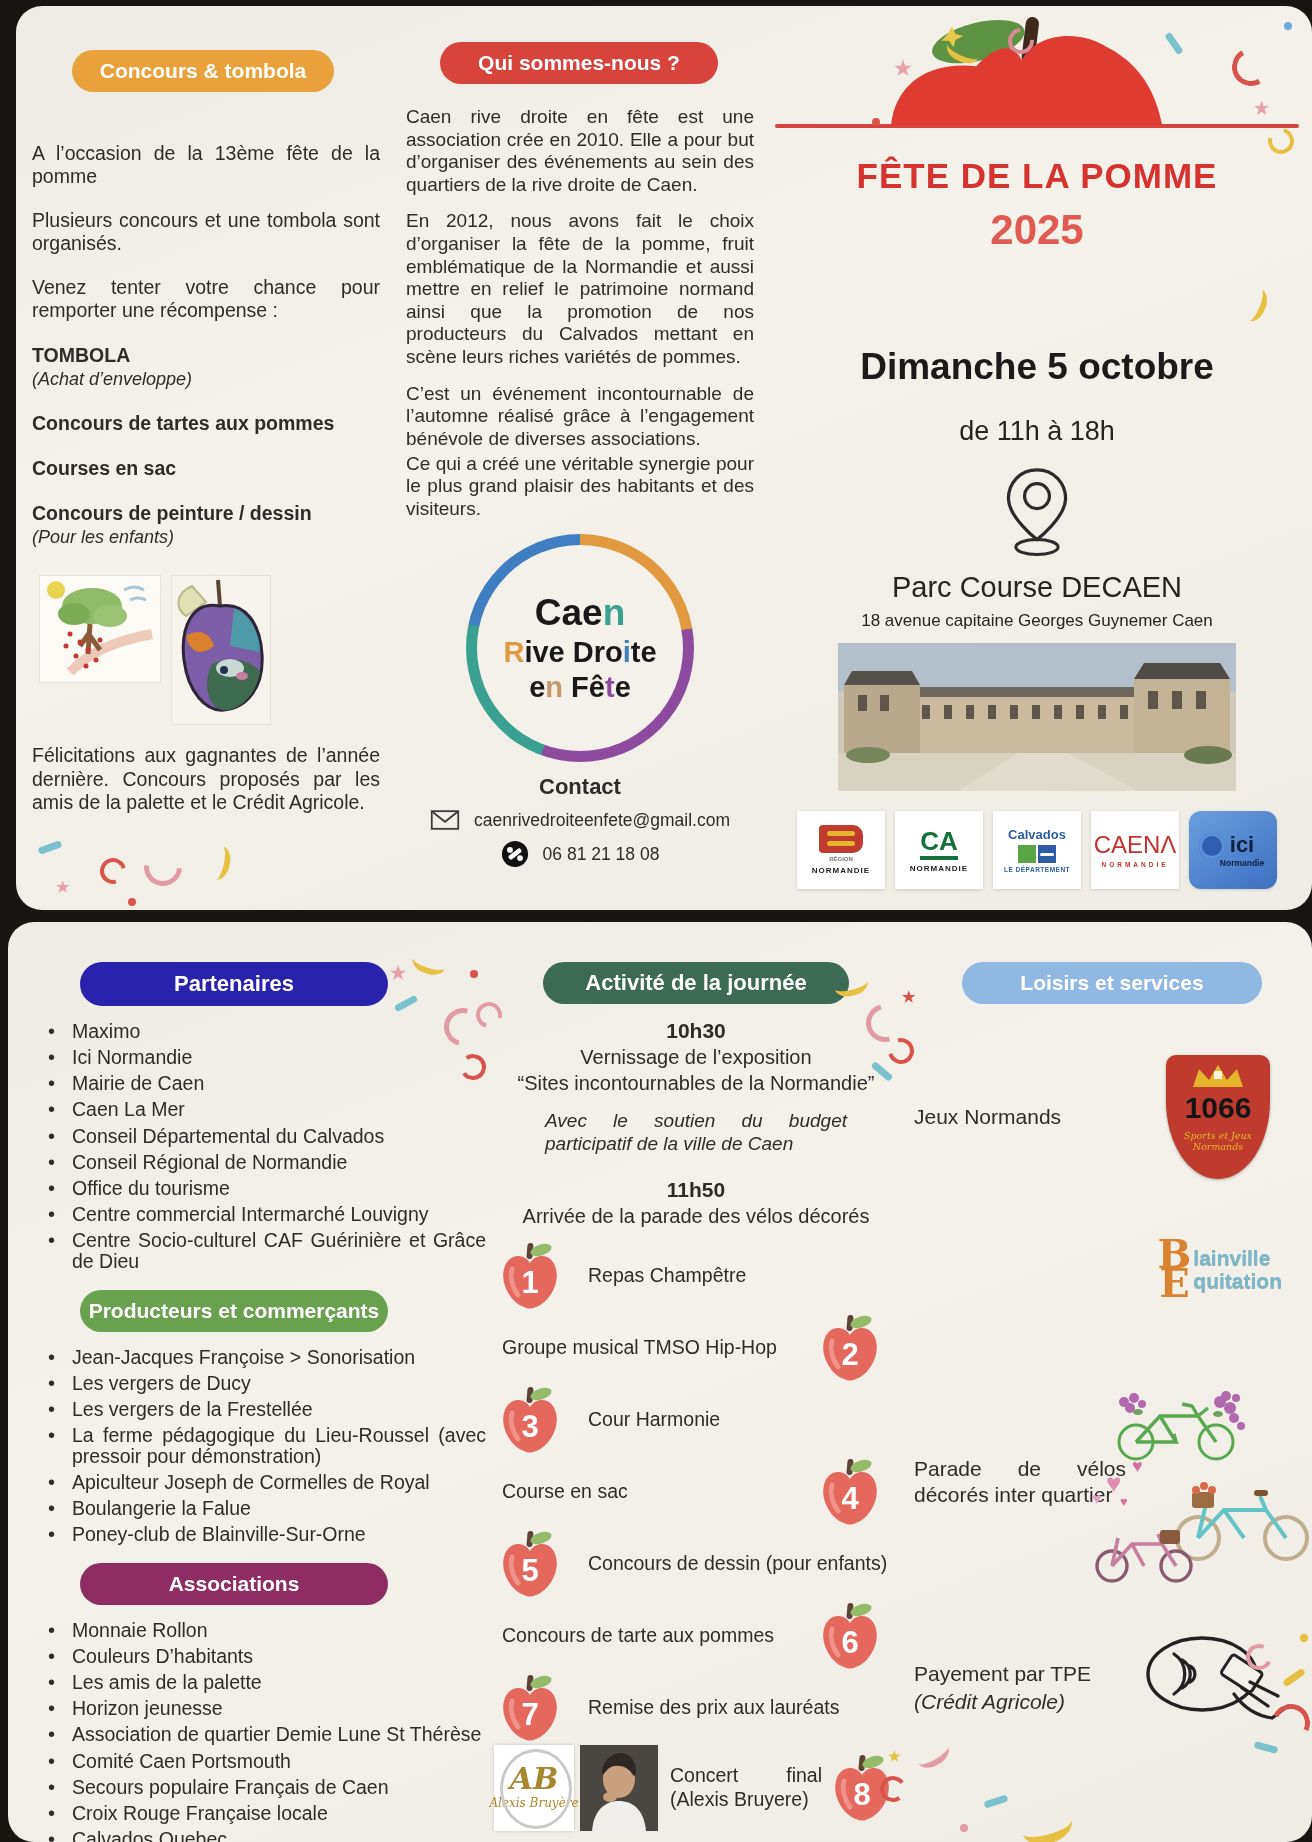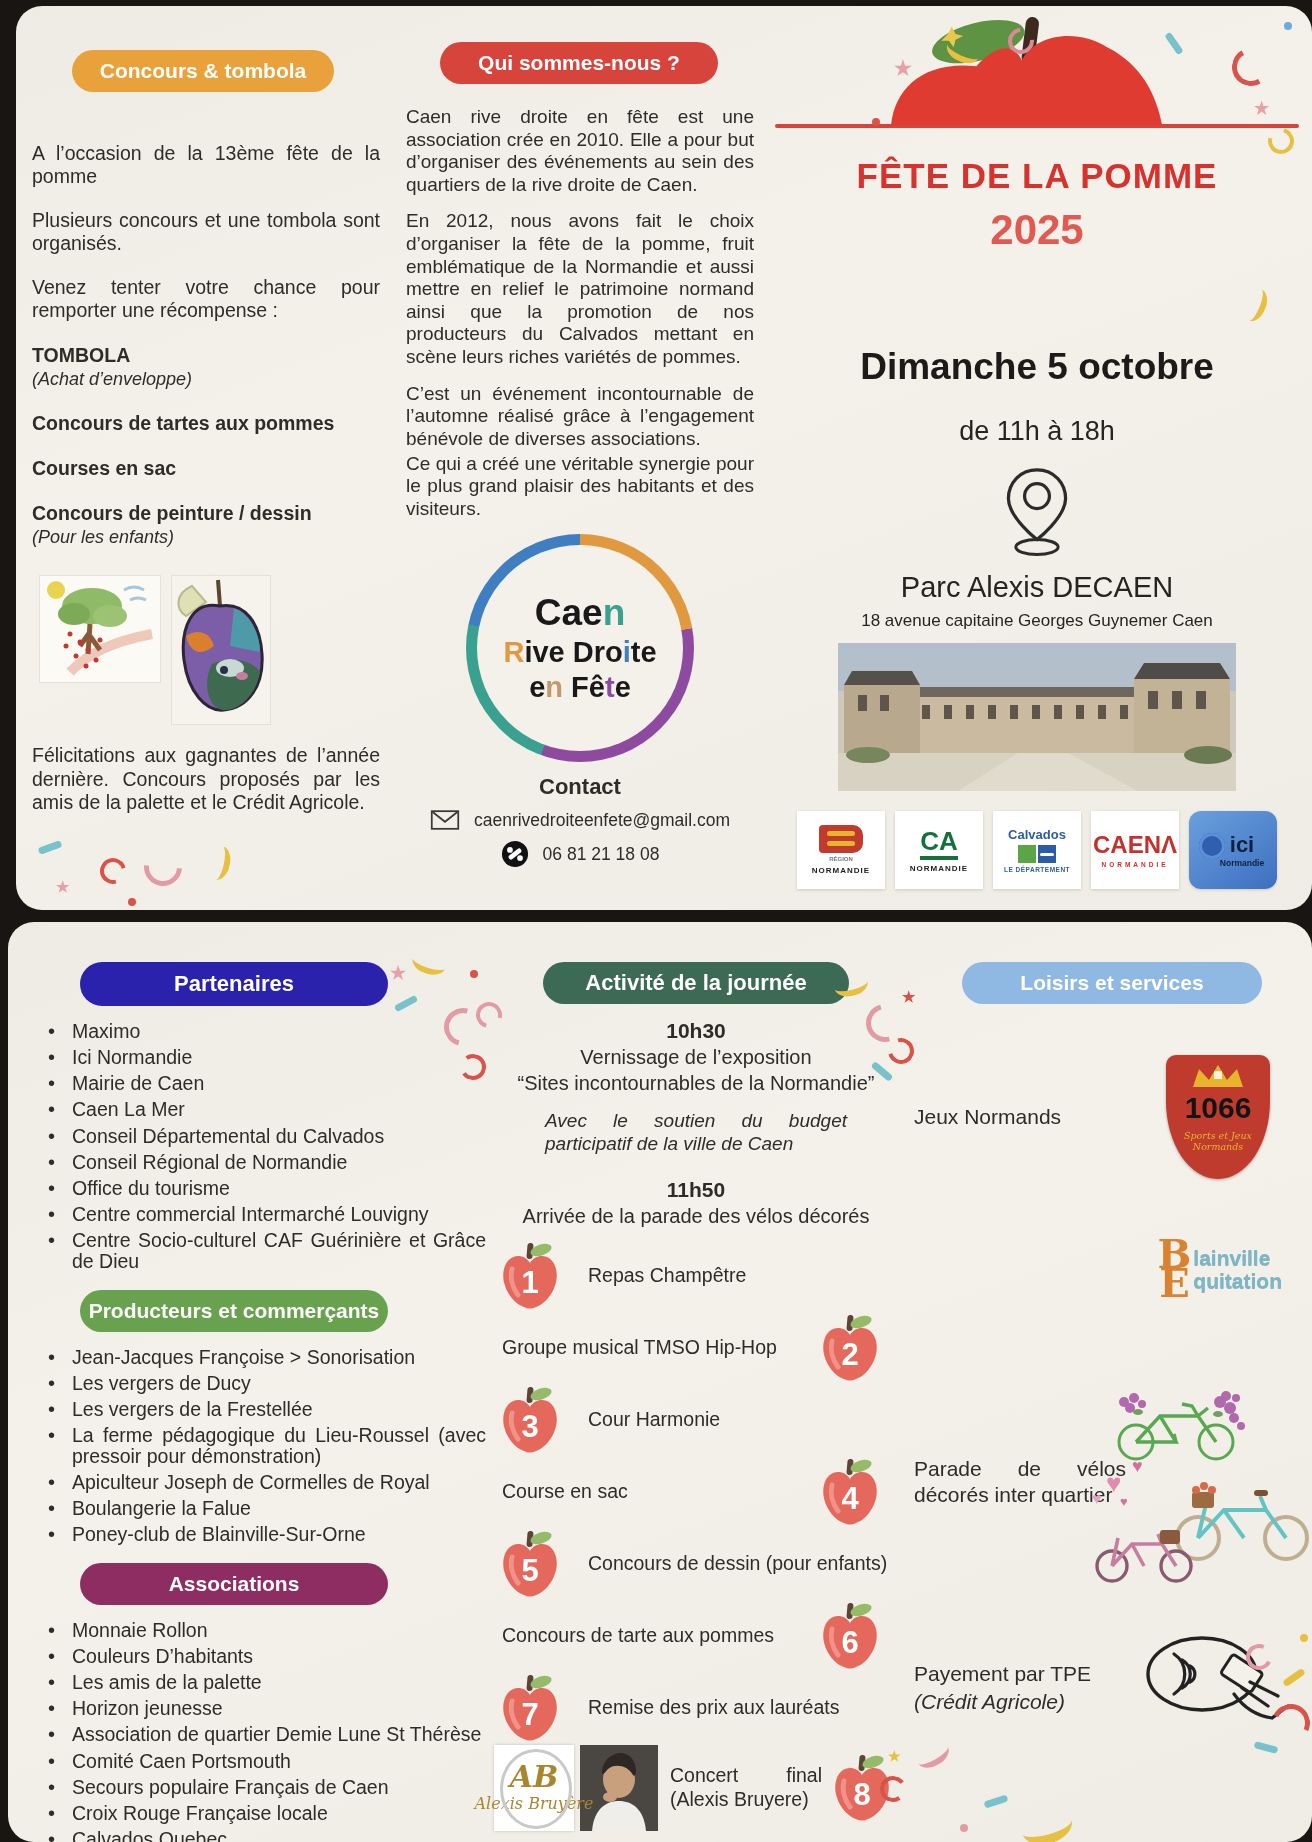--- a/index.html
+++ b/index.html
@@ -64,21 +64,21 @@
   .lc-flag i:first-child{top:6px;} .lc-flag i:last-child{top:16px;}
   .lc-cap{font-size:8px;letter-spacing:1px;margin-top:4px;color:#222;}
   .lc-sup{font-size:6px;color:#777;margin-top:3px;}
   .lc-ca{font-size:26px;font-weight:800;color:#14713c;border-bottom:4px solid #14713c;line-height:1;padding-bottom:2px;position:relative;}
   .lc-calv{font-size:13px;color:#2c5ba8;font-weight:800;}
   .lc-sq{display:flex;gap:2px;margin-top:3px;}
   .lc-sq b{width:18px;height:18px;display:block;}
   .lc-sq .g{background:#5aa646;} .lc-sq .b{background:#2c5ba8;position:relative;}
   .lc-sq .b::after{content:"";position:absolute;left:2px;top:8px;width:14px;height:3px;background:#fff;border-radius:2px;}
   .lc-capblue{font-size:6.5px;color:#2c5ba8;margin-top:3px;letter-spacing:0.5px;}
-  .lc-caen{font-size:24px;font-weight:700;color:#c4322d;line-height:1;}
+  .lc-caen{font-size:24px;font-weight:400;color:#c4322d;line-height:1;}
   .lc-caencap{font-size:6.5px;color:#c4322d;letter-spacing:3px;margin-top:4px;}
   .logo-card.ici{background:linear-gradient(145deg,#6aa0dd,#3d6fc0);border-radius:12px;position:relative;}
   .ici-dot{position:absolute;left:10px;top:22px;width:26px;height:26px;border-radius:50%;background:#2f5fae;box-shadow:inset 0 0 0 3px #5b8fd6;}
   .ici-txt{font-size:22px;font-weight:800;color:#0e2240;margin-left:18px;}
   .ici-cap{font-size:8.5px;color:#0e2240;margin-left:18px;}
 
   
   .pb-col1{position:absolute;left:26px;top:40px;width:452px;}
   .pb-col1 ul{list-style:none;padding:0;margin:15px 0 0 6px;}
   .pb-col1 li{position:relative;padding-left:32px;font-size:19.5px;line-height:1.06;margin-bottom:5.5px;text-align:justify;}
@@ -98,21 +98,21 @@
   .s-right .lbl{width:300px;margin-left:8px;}
   .s-right .apple{margin-left:auto;margin-right:16px;}
   .s-right.alt .lbl{text-align:left;padding-right:16px;}
   .step8{height:88px;}
   .step8 .lbl{width:152px;margin-left:12px;text-align:justify;line-height:1.2;}
   .step8 .apple{margin-left:8px;margin-right:0;}
   .ab-logo{width:80px;height:86px;background:#fff;position:relative;flex:0 0 80px;
      display:flex;flex-direction:column;align-items:center;justify-content:center;box-shadow:0 0 3px rgba(0,0,0,0.2);}
   .ab-ring{position:absolute;left:6px;top:4px;width:66px;height:74px;border:3px solid #c9c9c9;border-radius:50%;}
   .ab-mono{font-family:"DejaVu Serif",serif;font-style:italic;font-weight:bold;font-size:30px;color:#a8862f;line-height:0.9;}
-  .ab-name{font-family:"DejaVu Serif",serif;font-style:italic;font-size:16px;color:#a8862f;margin-top:4px;white-space:nowrap;}
+  .ab-name{font-family:"DejaVu Serif",serif;font-style:italic;font-size:12px;color:#a8862f;margin-top:4px;white-space:nowrap;}
   .portrait{margin-left:6px;flex:0 0 78px;}
 
   .pb-col3{position:absolute;left:898px;top:40px;width:398px;}
   .l-row1{display:flex;align-items:center;margin-top:48px;height:130px;}
   .jeux-label{font-size:21px;width:200px;margin-left:8px;}
   .shield{width:104px;height:124px;background:#bf3b2d;border-radius:10px 10px 52px 52px / 10px 10px 78px 78px;
      margin-left:auto;margin-right:34px;display:flex;flex-direction:column;align-items:center;box-shadow:0 1px 3px rgba(0,0,0,0.3);}
   .shield .yr{position:relative;font-size:30px;font-weight:800;color:#141414;margin-top:2px;}
   .shield .yr::before{content:"";position:absolute;left:-14px;right:-14px;top:9px;height:9px;background:#e7b52c;z-index:-1;}
   .shield .yr::after{content:"";position:absolute;left:50%;top:-12px;width:9px;height:52px;margin-left:-4px;background:#e7b52c;z-index:-1;}
@@ -248,21 +248,21 @@
       </div>
       <div class="ev-title">FÊTE DE LA POMME</div>
       <div class="ev-year">2025</div>
       <div class="ev-date">Dimanche 5 octobre</div>
       <div class="ev-hours">de 11h à 18h</div>
       <svg width="82" height="92" viewBox="0 0 62 74" style="margin-top:18px;">
         <path d="M31 4 C17 4 8 15 8 27 C8 42 31 60 31 60 C31 60 54 42 54 27 C54 15 45 4 31 4 Z" fill="none" stroke="#2b2b2b" stroke-width="2.6"></path>
         <circle cx="31" cy="25" r="10" fill="none" stroke="#2b2b2b" stroke-width="2.6"></circle>
         <ellipse cx="31" cy="66" rx="17" ry="6" fill="none" stroke="#2b2b2b" stroke-width="2.4"></ellipse>
       </svg>
-      <div class="ev-venue">Parc Alexis DECAEN</div>
+      <div class="ev-venue">Parc Course DECAEN</div>
       <div class="ev-addr">18 avenue capitaine Georges Guynemer Caen</div>
 
       <svg class="photo" width="398" height="148" viewBox="0 0 398 148">
         <rect width="398" height="148" fill="#cfc9bb"></rect>
         <rect width="398" height="48" fill="#b3bfca"></rect>
         <rect x="70" y="44" width="244" height="10" fill="#6e675d"></rect>
         <rect x="70" y="54" width="244" height="56" fill="#c9baa0"></rect>
         <path d="M6 42 h76 l-8 -14 h-60 z" fill="#55504a"></path>
         <rect x="6" y="42" width="76" height="70" fill="#b8a98e"></rect>
         <path d="M296 36 h96 l-10 -16 h-76 z" fill="#4f4b46"></path>

